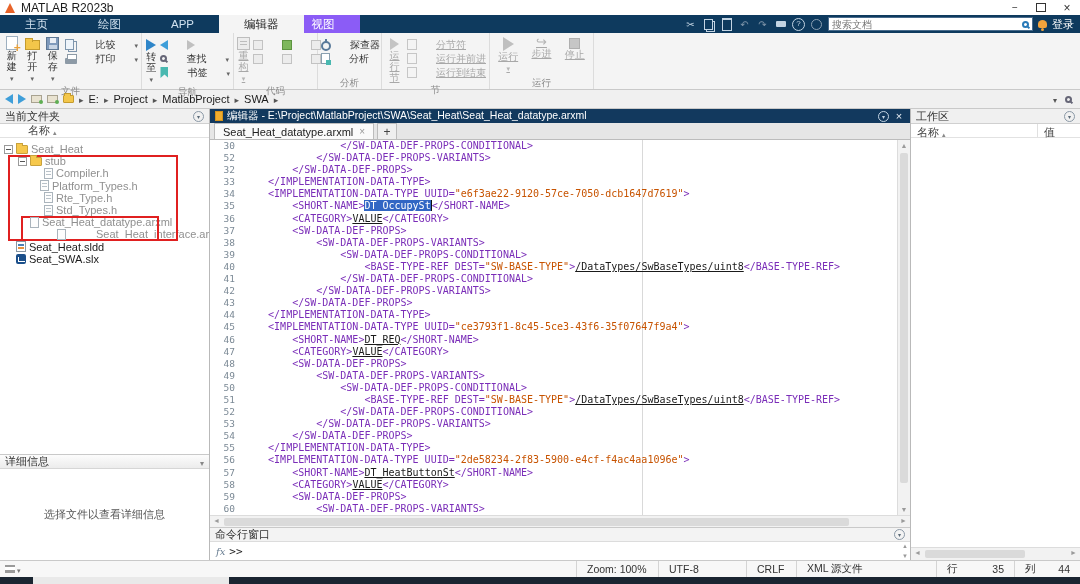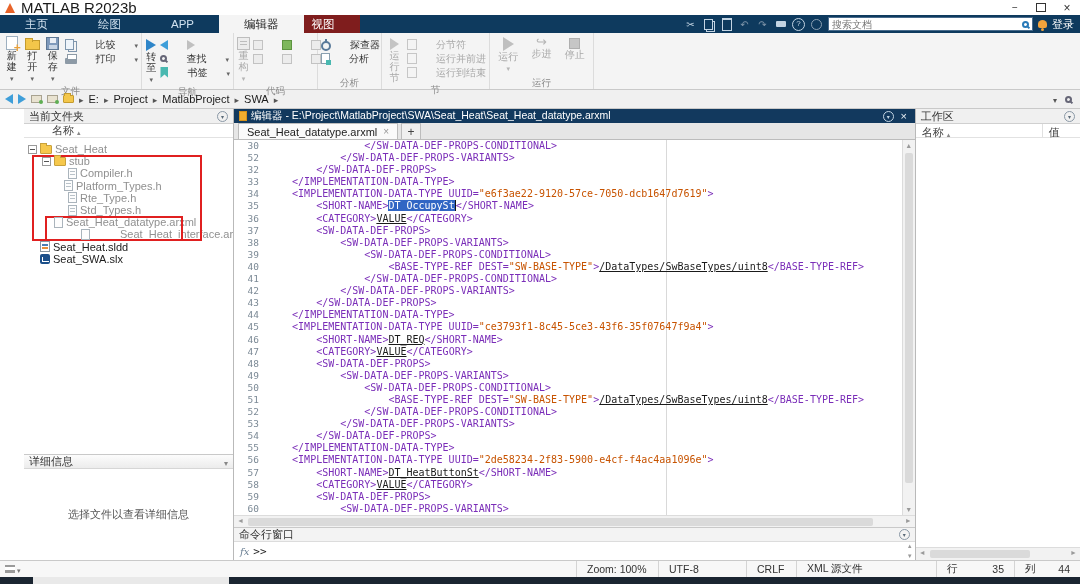--- a/index.html
+++ b/index.html
@@ -2,33 +2,33 @@
 <html><head>
 <meta charset="utf-8">
 <style>
   * { margin:0; padding:0; box-sizing:border-box; }
   html,body { width:1080px; height:584px; overflow:hidden; }
   body { font-family:"Liberation Sans",sans-serif; background:#fff; position:relative; font-size:11px; color:#222; }
 
   
   .titlebar { height:15px; display:flex; align-items:center; background:#fff; padding-left:5px; gap:6px; }
   .logo { width:0; height:0; border-left:5px solid transparent; border-right:5px solid transparent; border-bottom:10px solid #e8642a; }
-  .wtitle { font-size:15px; color:#1a1a1a; flex:1; }
+  .wtitle { font-size:12px; color:#1a1a1a; flex:1; }
   .wbtns { display:flex; height:15px; }
   .wbtn { width:26px; display:flex; align-items:center; justify-content:center; color:#333; font-size:10px; }
   .g-min::after { content:"−"; }
   .g-max { }
   .g-max::after { content:""; display:block; width:8px; height:7px; border:1px solid #333; }
   .g-close::after { content:"×"; font-size:12px; }
 
   
   .tabstrip { height:18px; background:#0e3a5e; display:flex; align-items:stretch; color:#cfe0ee; font-size:11.5px; }
   .tab { padding:0 25px; display:flex; align-items:center; }
   .tab.active { background:#f4f4f4; color:#1a1a1a; }
-  .tab.viewtab { background:#7f1d1d; color:#fff;padding-left:8px; }
+  .tab.viewtab { background:#8b5cf6; color:#fff;padding-left:8px; }
   .tsright { margin-left:auto; display:flex; align-items:center; gap:5px; padding-right:6px; }
   .q { width:13px; height:13px; display:flex; align-items:center; justify-content:center; color:#c3d4e3; font-size:10px; position:relative; }
   .q-cut::after { content:"✂"; }
   .q-copy::after { content:""; width:7px; height:9px; border:1px solid #c3d4e3; background:transparent; box-shadow:2px 2px 0 -1px #0e3a5e,2px 2px 0 0 #c3d4e3; }
   .q-paste::after { content:""; width:8px; height:10px; border:1px solid #c3d4e3; border-top:2px solid #c3d4e3; }
   .q-undo::after { content:"↶"; color:#7f95a9; }
   .q-redo::after { content:"↷"; color:#7f95a9; }
   .q-print::after { content:""; width:10px; height:6px; background:#c3d4e3; border-radius:1px; }
   .q-help::after { content:"?"; width:11px; height:11px; border:1px solid #c3d4e3; border-radius:50%; font-size:8px; line-height:10px; text-align:center; }
   .q-comm::after { content:""; width:9px; height:9px; border:1px solid #8ba0b3; border-radius:50%; }
@@ -41,21 +41,21 @@
   .signin { color:#fff; font-size:11px; }
 
   
   .ribbon { height:57px; background:#f4f4f4; border-bottom:1px solid #c9c9c9; display:flex; }
   .rgroup { border-right:1px solid #dcdcdc; display:flex; flex-direction:column; padding:2px 3px 0; }
   .rglabel { font-size:9.5px; color:#8a8a8a; text-align:center; height:13px; line-height:13px; }
   .rgrow { flex:1; display:flex; gap:3px; }
   .rbig { width:31px; display:flex; flex-direction:column; align-items:center; font-size:10px; color:#333; padding-top:1px; text-align:center; line-height:11px; }
   .rcol { display:flex; flex-direction:column; gap:1px; padding-top:3px; }
   .rsmall { display:flex; align-items:center; gap:19px; font-size:10px; color:#333; height:13px; white-space:nowrap; }
-  .dis { color:#a8a8a8 !important; }
+  .dis { color:#a8a8a8 !important;text-decoration:underline; }
   .cdn::after { content:"▾"; font-size:7px; color:#666; }
   .dis .cdn::after { color:#b5b5b5; }
   .ri { display:inline-block; position:relative; flex:none; }
   .i-new { width:12px; height:14px; background:#fff; border:1px solid #9eb0c0; }
   .i-new::after { content:"+"; position:absolute; right:-4px; bottom:-5px; color:#e9a13b; font-weight:bold; font-size:12px; }
   .i-openfolder { width:15px; height:10px; background:#f3c64a; border:1px solid #c49b2e; margin-top:4px; }
   .i-openfolder::before { content:""; position:absolute; top:-3px; left:-1px; width:6px; height:3px; background:#f3c64a; border:1px solid #c49b2e; border-bottom:0; }
   .i-save { width:13px; height:13px; background:#7e99bb; border:1px solid #5d7794; margin-top:1px; }
   .i-save::before { content:""; position:absolute; top:0; left:3px; width:6px; height:5px; background:#e9eef5; }
   .i-save::after { content:""; position:absolute; bottom:0; left:2px; width:8px; height:4px; background:#c7d4e4; }
@@ -89,21 +89,21 @@
   .i-fold-g::after { content:""; position:absolute; right:-2px; bottom:-2px; width:4px; height:4px; background:#5fae53; border-radius:50%; }
   .crumb { display:flex; align-items:center; gap:5px; }
   .crumb-item { color:#1a1a1a; }
   .crumb-sep::after { content:"▸"; color:#555; font-size:9px; }
   .abright { margin-left:auto; display:flex; align-items:center; gap:8px; padding-right:3px; }
   .abcaret::after { content:"▾"; color:#555; font-size:8px; }
   .i-mag.gray { border-color:#667; }
   .i-mag.gray::after { background:#667; }
 
   
-  .main { display:flex; height:451px;margin-left:24px; }
+  .main { display:flex; height:451px; }
   .left  { width:210px; border-right:1px solid #b9b9b9; display:flex; flex-direction:column; background:#fff; }
   .center{ width:701px; display:flex; flex-direction:column; border-right:1px solid #b9b9b9; background:#fff; }
   .right { width:169px; display:flex; flex-direction:column; background:#fff; }
   .phdr { height:15px; background:#f0f0f0; border-bottom:1px solid #d0d0d0; display:flex; align-items:center; justify-content:space-between; padding:0 5px; font-size:11px; color:#333; flex:none; }
   .pm { width:11px; height:11px; border:1px solid #8a98a6; border-radius:50%; color:#5a6a78; font-size:6px; display:flex; align-items:center; justify-content:center; flex:none; }
   .pm::after { content:"▾"; }
 
   
   .colh { height:14px; border-bottom:1px solid #e2e2e2; display:flex; align-items:center; padding-left:28px; gap:3px; font-size:11px; color:#444; flex:none; }
   .sortup::after { content:"▴"; font-size:7px; color:#888; }

